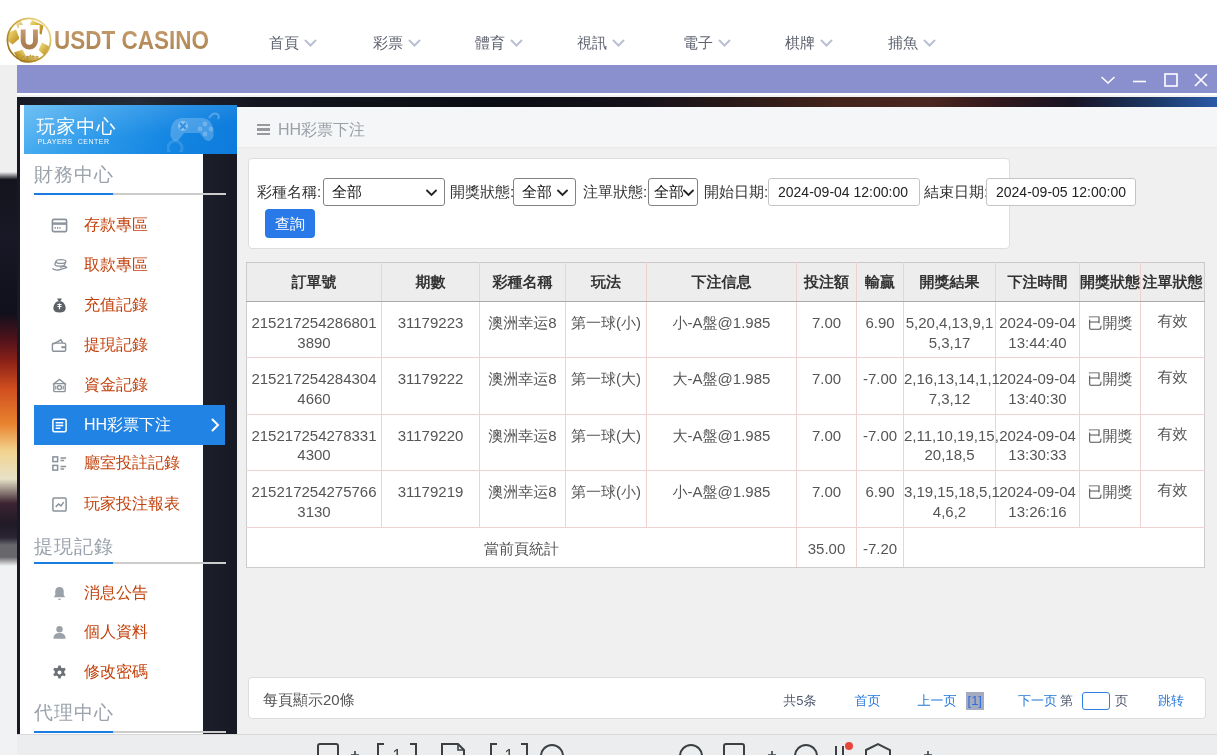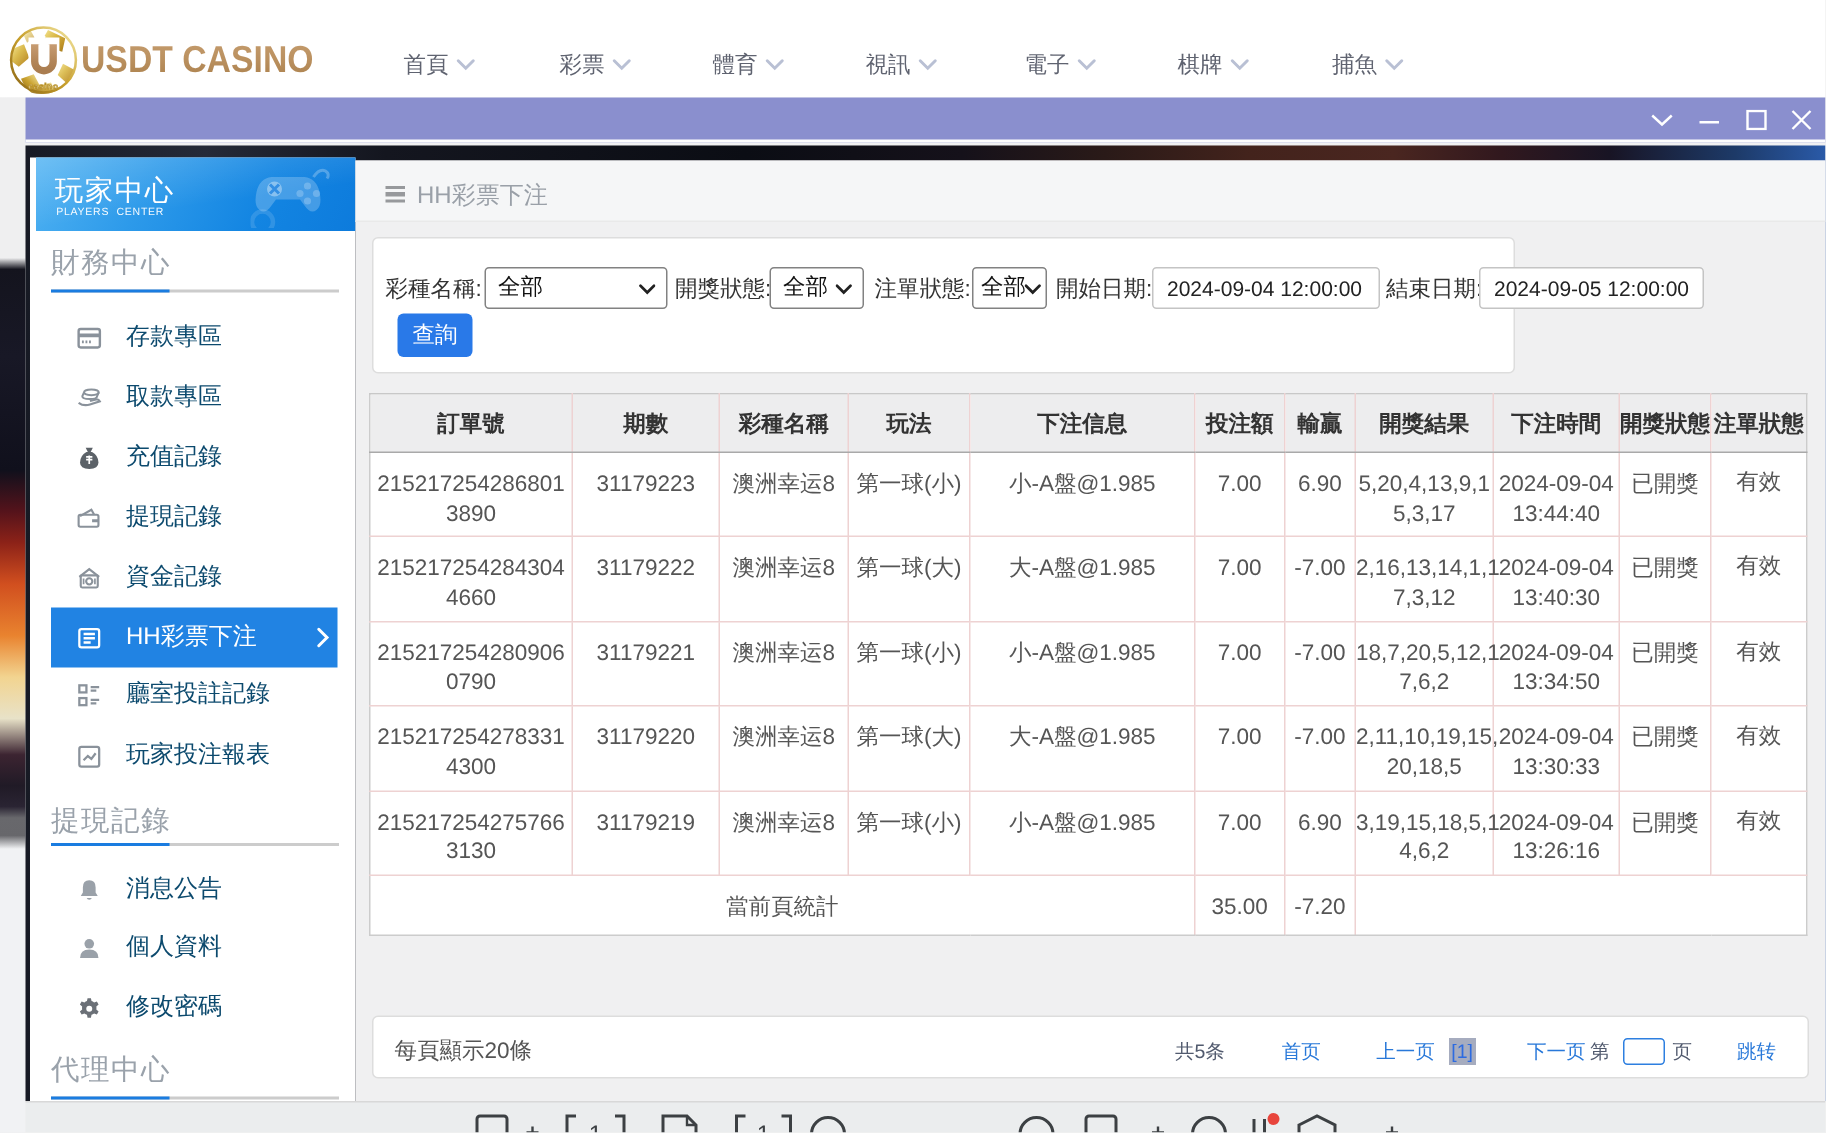--- a/index.html
+++ b/index.html
@@ -28,31 +28,31 @@
     #f1f2f4 72.6%, #f1f2f4 100%); }
 
 
 #titlebar { position:absolute; left:17px; top:65px; width:1200px; height:30px; background:#8a8fce; border-bottom:2px solid #fdfdfd; }
 
 
 #modalbody { position:absolute; left:17px; top:97px; width:1200px; height:637px;
   background:linear-gradient(90deg,#171a24 0%,#252a38 10%,#14161f 20%,#0b0d14 40%,#15111a 52%,#2a1a18 60%,#43231c 68%,#4a2620 76%,#31181e 82%,#181424 88%,#1d3a68 95%,#2a5aa8 100%); }
 
 
-#sidebar { position:absolute; left:3px; top:8px; width:217px; height:629px; background:#fff; }
+#sidebar { position:absolute; left:3px; top:8px; width:183px; height:629px; background:#fff; }
 #sbheader { position:absolute; left:3.5px; top:0; width:213.5px; height:49px; overflow:hidden;
   background:linear-gradient(115deg,#4fb2f2 0%,#2d9aea 35%,#1385e2 70%,#0d7bdc 100%); }
 #sbheader .shine { position:absolute; left:-40px; top:-36px; width:260px; height:70px; transform:rotate(-8deg);
   background:linear-gradient(180deg,rgba(255,255,255,.28),rgba(255,255,255,0)); }
 #sbheader h2 { position:absolute; left:13px; top:9px; color:#fff; font-size:19px; font-weight:normal; letter-spacing:1px; }
 #sbheader .en { position:absolute; left:14px; top:33px; color:rgba(255,255,255,.95); font-size:7px; letter-spacing:.5px; }
 .sb-sect { position:absolute; left:14px; font-size:19px; color:#9aa2ab; letter-spacing:1px; }
 .sb-line { position:absolute; left:14px; width:192px; height:2px; background:#ccc; }
 .sb-line i { position:absolute; left:0; top:0; width:79px; height:2px; background:#1a7ce0; display:block; }
-.sb-item { position:absolute; left:0; width:217px; height:40px; color:#0c4a6e; font-size:16px; line-height:40px; }
+.sb-item { position:absolute; left:0; width:217px; height:40px; color:#c2410c; font-size:16px; line-height:40px; }
 .sb-item .ico { position:absolute; left:31px; top:12px; width:17px; height:17px; }
 .sb-item .txt { position:absolute; left:64px; top:0; height:40px; }
 .sb-item.sel { left:14px; width:191px; background:#2183e3; color:#fff; }
 .sb-item.sel .ico { left:17px; }
 .sb-item.sel .txt { left:50px; }
 .sb-item.sel .arr { position:absolute; right:5px; top:13px; }
 
 
 #main { position:absolute; left:220px; top:10px; width:980px; height:627px; background:#f0f0f1; }
 #crumb { position:absolute; left:0; top:0; width:980px; height:41px; background:#f5f6f7; border-bottom:1px solid #e9e9e9; }
@@ -354,33 +354,20 @@
             <td>第一球(大)</td>
             <td>大-A盤@1.985</td>
             <td>7.00</td>
             <td>-7.00</td>
             <td>2,16,13,14,1,1<br>7,3,12</td>
             <td>2024-09-04<br>13:40:30</td>
             <td>已開獎</td>
             <td>有效</td>
           </tr>
       <tr class="dr">
-            <td>215217254280906<br>0790</td>
-            <td>31179221</td>
-            <td>澳洲幸运8</td>
-            <td>第一球(小)</td>
-            <td>小-A盤@1.985</td>
-            <td>7.00</td>
-            <td>-7.00</td>
-            <td>18,7,20,5,12,1<br>7,6,2</td>
-            <td>2024-09-04<br>13:34:50</td>
-            <td>已開獎</td>
-            <td>有效</td>
-          </tr>
-      <tr class="dr">
             <td>215217254278331<br>4300</td>
             <td>31179220</td>
             <td>澳洲幸运8</td>
             <td>第一球(大)</td>
             <td>大-A盤@1.985</td>
             <td>7.00</td>
             <td>-7.00</td>
             <td>2,11,10,19,15,<br>20,18,5</td>
             <td>2024-09-04<br>13:30:33</td>
             <td>已開獎</td>

